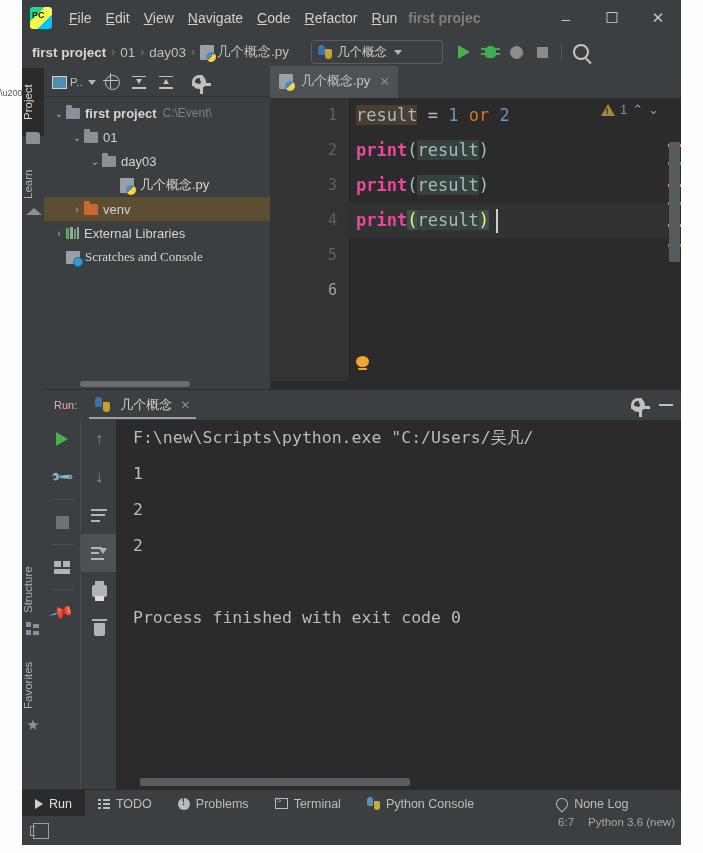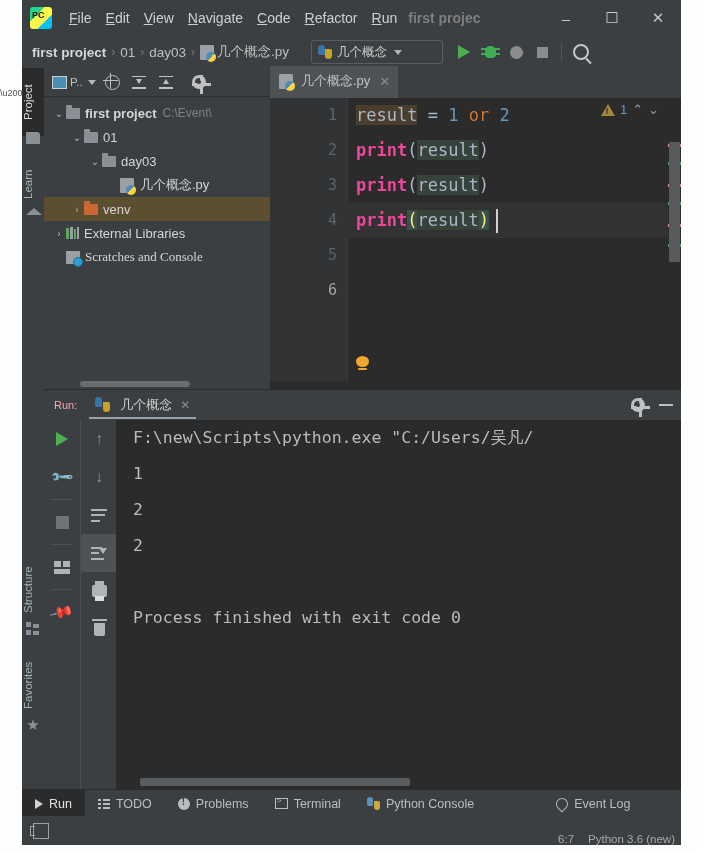--- a/index.html
+++ b/index.html
@@ -444,21 +444,21 @@
 
   
   .statusbar {
     position:absolute; left:0; top:816px; width:659px; height:29px;
     background:#3c3f41; display:flex; align-items:center;
   }
   .sb-left { width:14px;height:14px;border:1.5px solid #9aa0a6;margin-left:11px;position:relative; }
   .sb-left::before{content:"";position:absolute;left:-4px;top:2px;width:5px;height:10px;border:1.5px solid #9aa0a6;border-right:none;box-sizing:border-box;}
   .sb-right {
     position:absolute; right:6px; top:0; height:29px;
-    display:flex; align-items:flex-end; font-size:11.5px; color:#a8a8a8; white-space:nowrap;
+    display:flex; align-items:flex-start; font-size:11.5px; color:#a8a8a8; white-space:nowrap;
   }
   .watermark {
     position:absolute; right:8px; top:7px;
     font-size:13px; color:#d7d7d7; opacity:.82; white-space:nowrap;
     font-family:"Liberation Sans", sans-serif;
   }
 </style>
 </head>
 <body>
 
@@ -753,21 +753,21 @@
       <div class="bb-item">
         <span class="bb-term"></span>
         <span>Terminal</span>
       </div>
       <div class="bb-item">
         <span class="bb-pycon"></span>
         <span>Python Console</span>
       </div>
       <div class="bb-item" style="margin-left:56px;">
         <span class="bb-event"></span>
-        <span>Event Log</span>
+        <span>None Log</span>
       </div>
     </div>
 
     <div class="statusbar">
       <div class="sb-left"></div>
       <div class="sb-right">
         <span style="margin-right:14px;">6:7</span>
         <span>Python 3.6 (new)</span>
       </div>
     </div>

